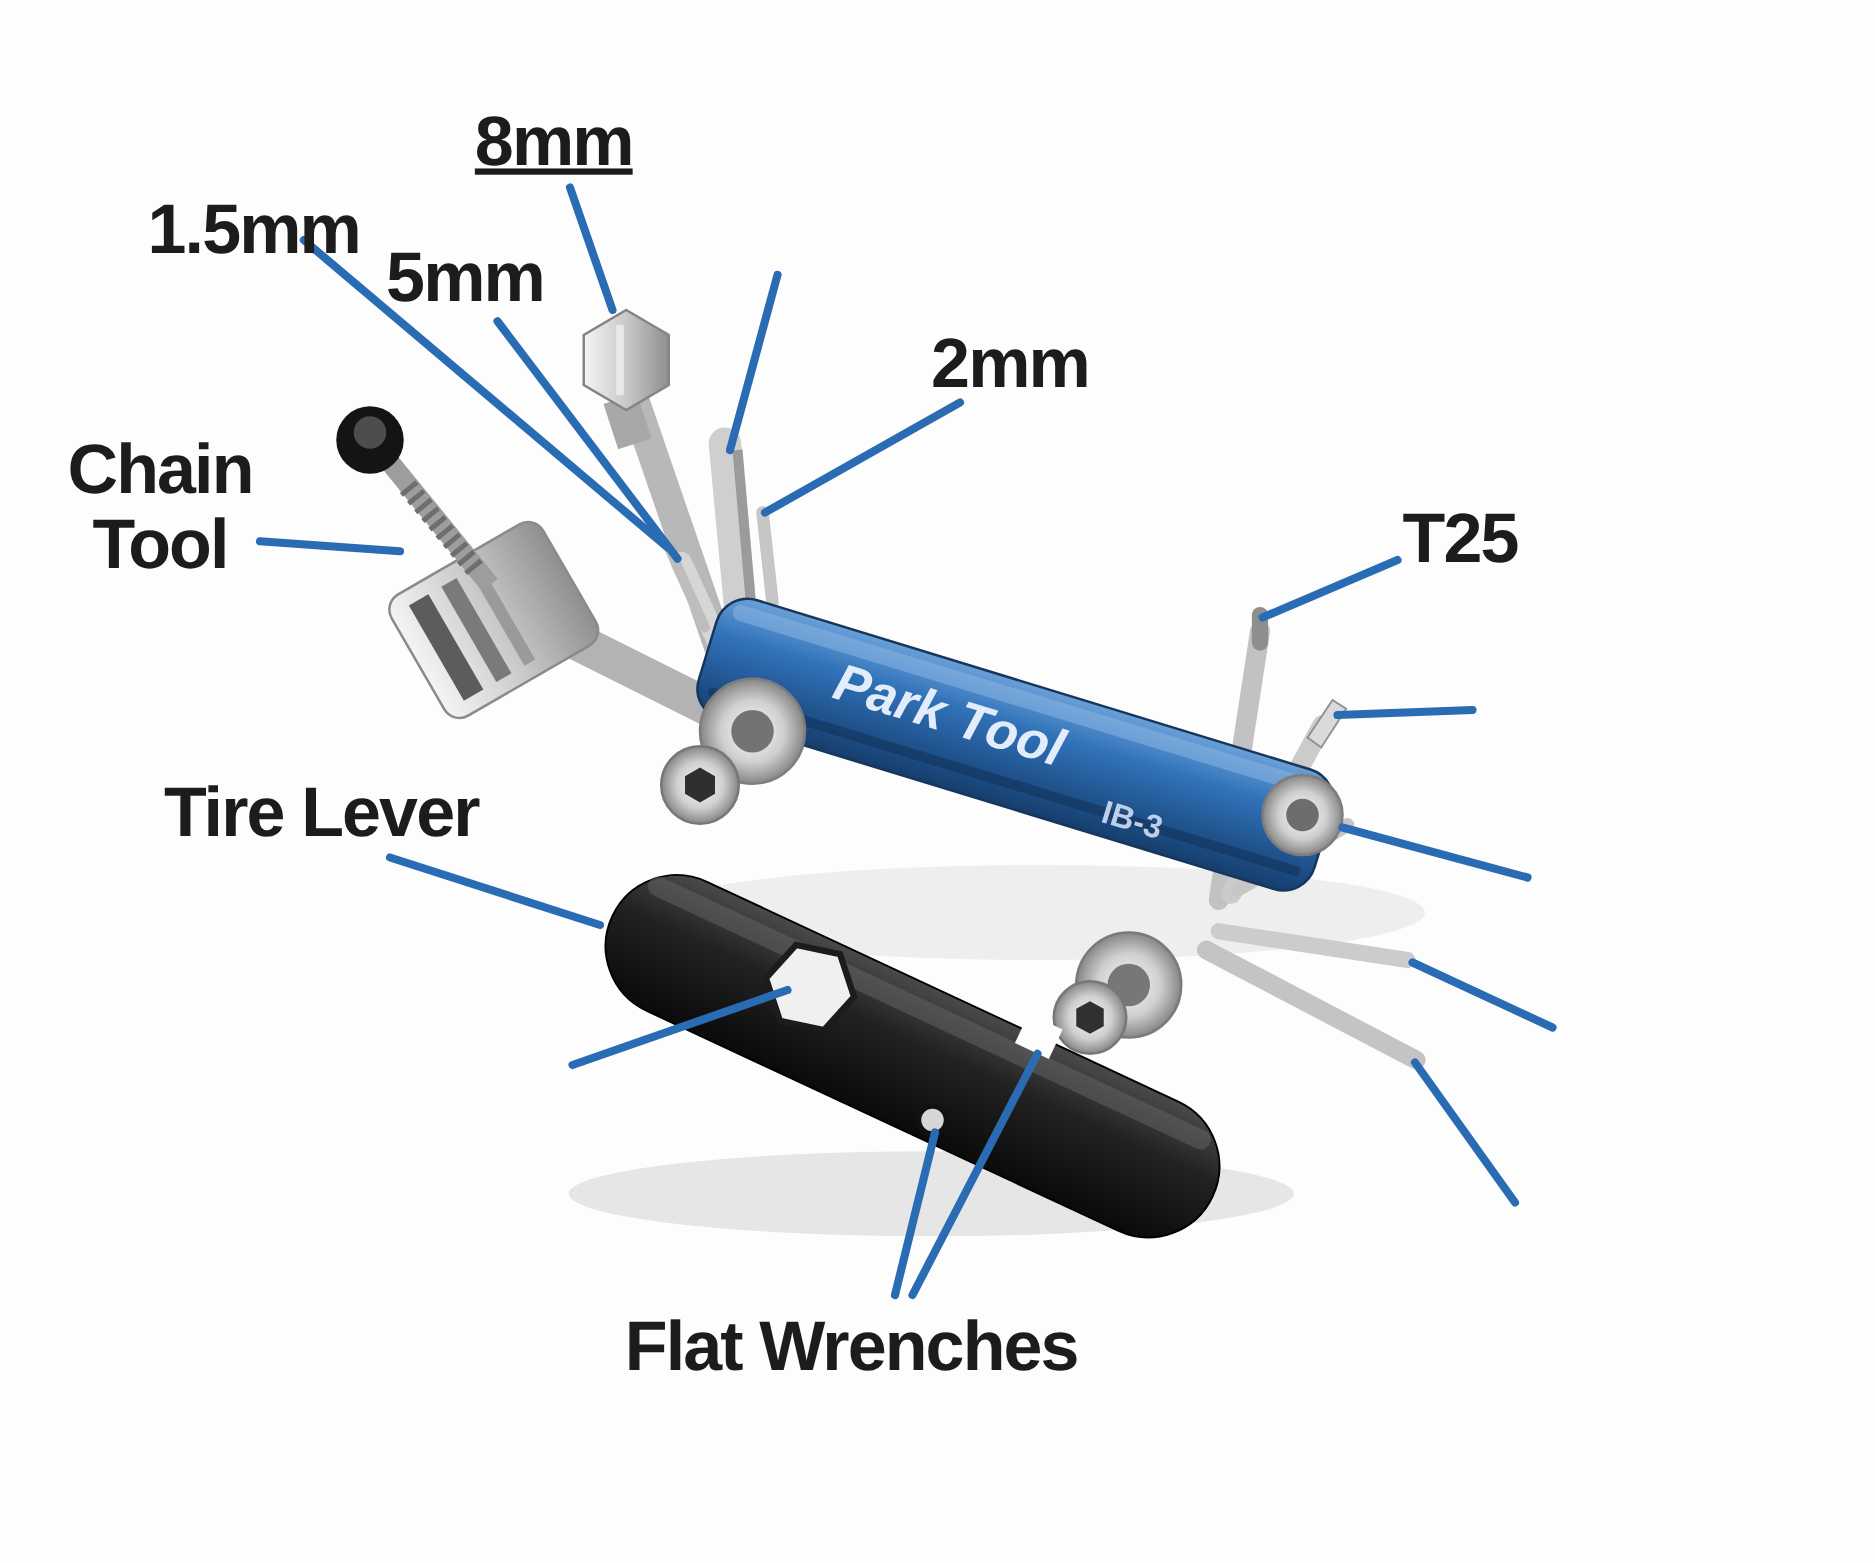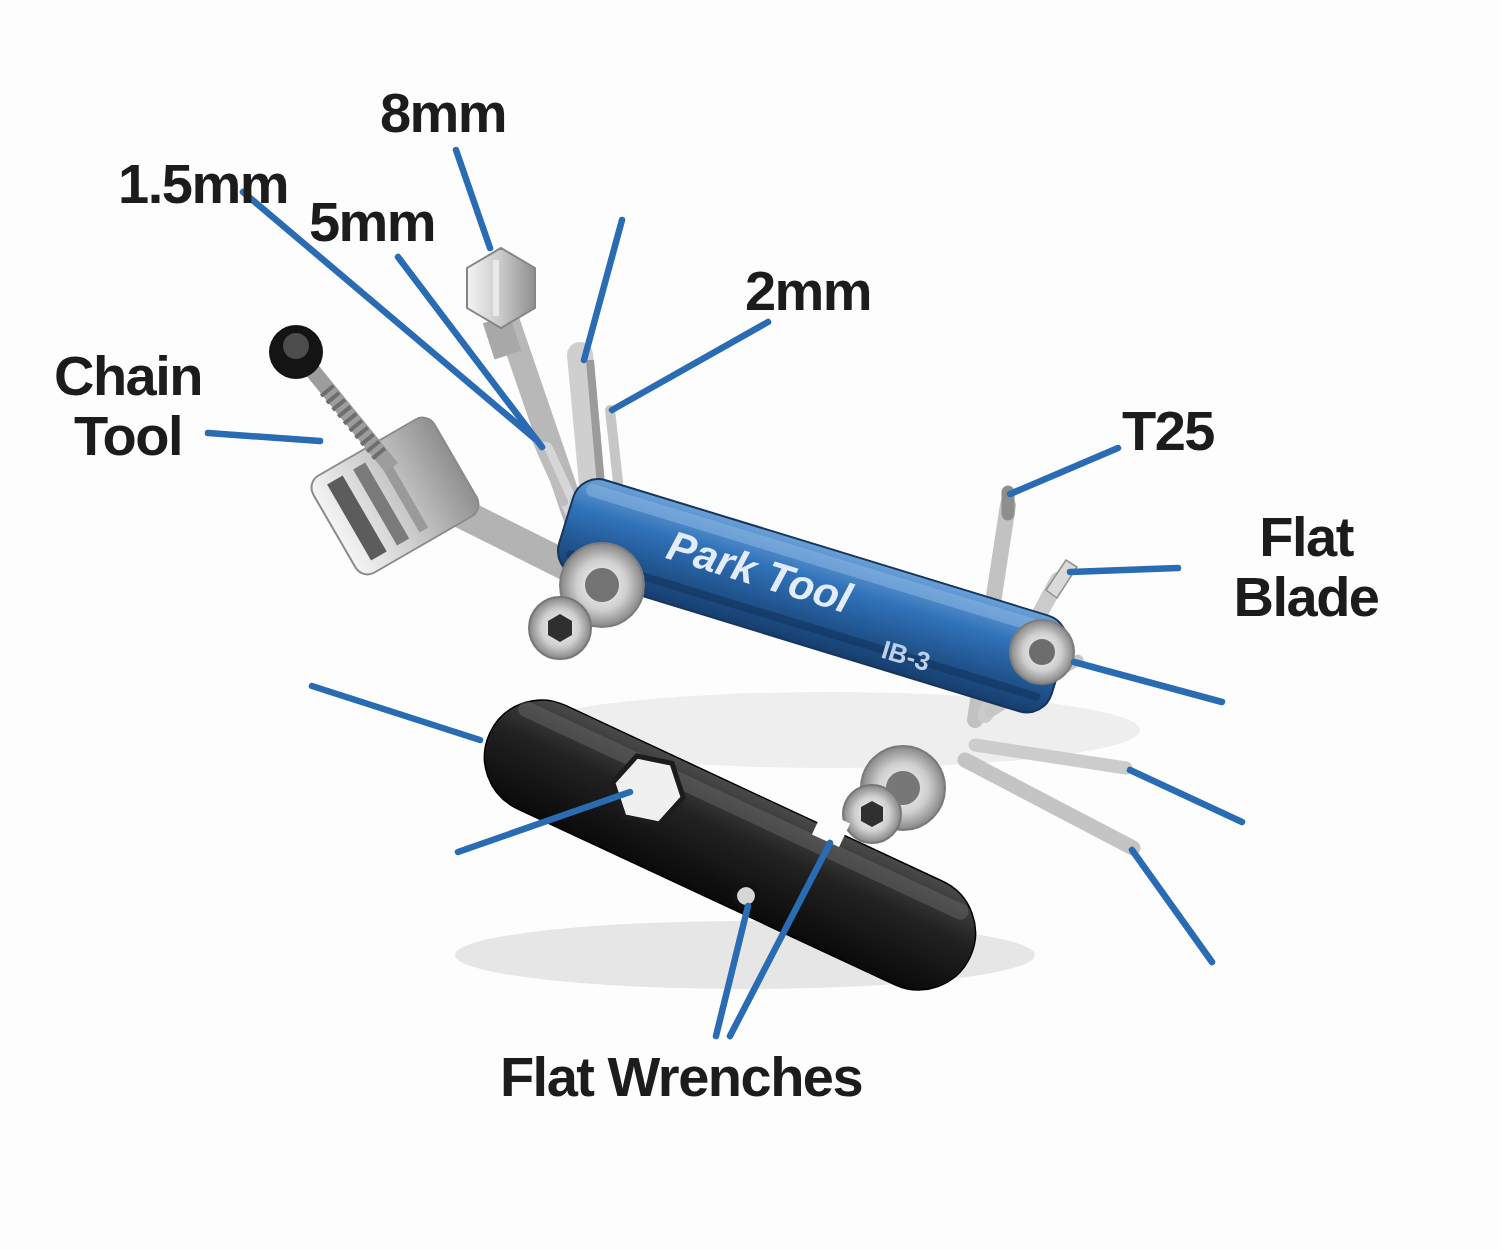--- a/index.html
+++ b/index.html
@@ -156,23 +156,23 @@
     <line class="leader" x1="1178" y1="568" x2="1070" y2="572"></line>
     <line class="leader" x1="312" y1="686" x2="480" y2="740"></line>
     <line class="leader" x1="1222" y1="702" x2="1074" y2="662"></line>
     <line class="leader" x1="458" y1="852" x2="630" y2="792"></line>
     <line class="leader" x1="1242" y1="822" x2="1130" y2="770"></line>
     <line class="leader" x1="1212" y1="962" x2="1132" y2="850"></line>
     <line class="leader" x1="716" y1="1036" x2="748" y2="906"></line>
     <line class="leader" x1="730" y1="1036" x2="830" y2="843"></line>
   </svg>
 
-  <div class="label" style="left:443px; top:113px;">8mm</div>
+  <div class="label" style="left:443px; top:113px;text-decoration:underline;">8mm</div>
   <div class="label" style="left:203px; top:156px;margin-top:28px;">1.5mm</div>
   <div class="label" style="left:372px; top:222px;text-align:right;">5mm</div>
   <div class="label" style="left:808px; top:291px;">2mm</div>
   <div class="label" style="left:128px; top:406px;">Chain
 Tool</div>
   <div class="label" style="left:1168px; top:431px;">T25</div>
-  <div class="label" style="left:1306px; top:567px;">Flat Blade</div>
+  <div class="label" style="left:257px; top:650px;">Tire Lever</div>
   <div class="label" style="left:681px; top:1077px;">Flat Wrenches</div>
 
 </div>
 
 </body></html>

